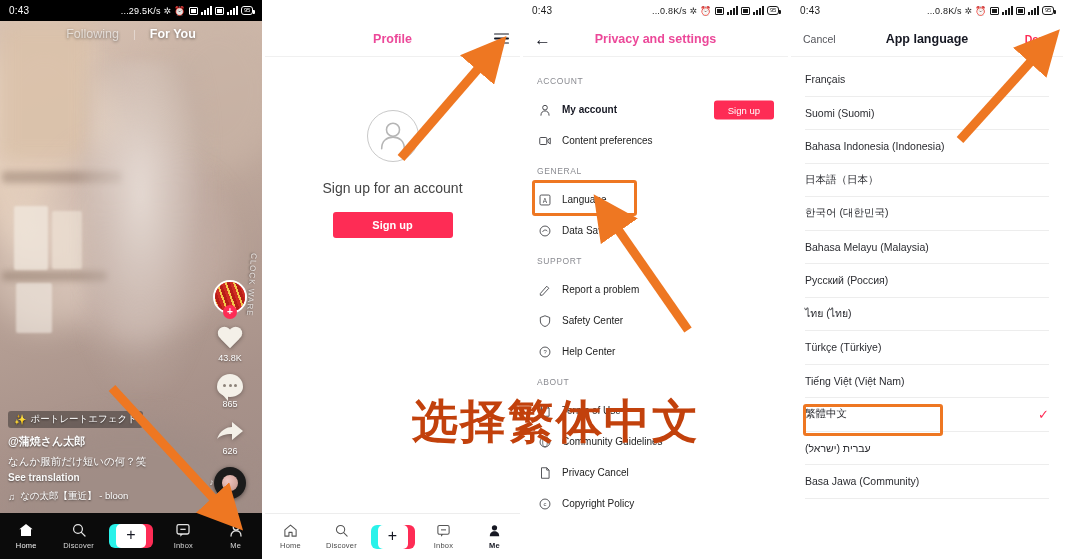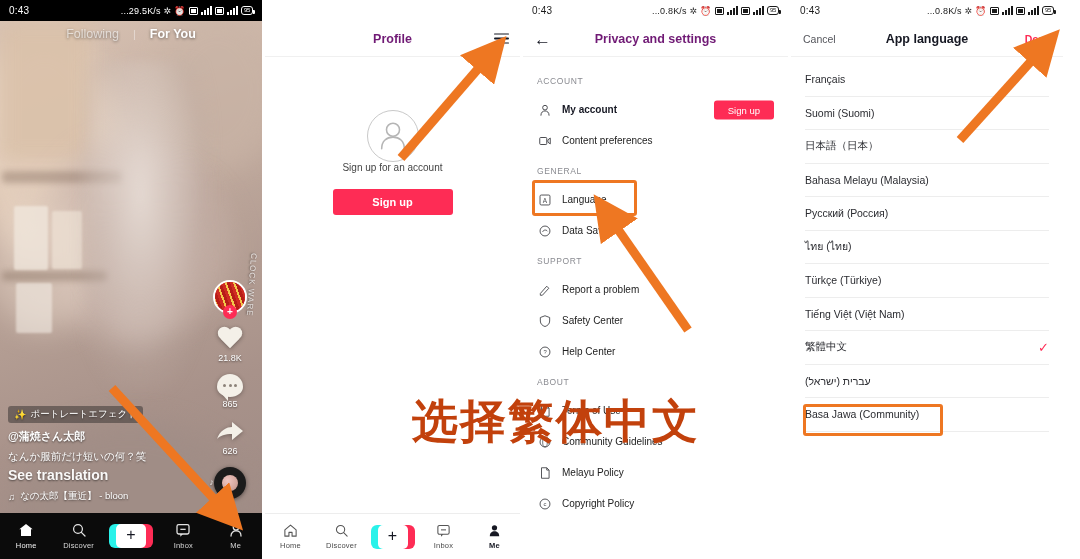--- a/index.html
+++ b/index.html
@@ -99,21 +99,21 @@
      text-shadow:0 1px 2px rgba(0,0,0,.4); }
   .note-fly2 { position:absolute; right:42px; bottom:52px; color:#fff; font-size:7px; opacity:.7; }
 
   .caption { position:absolute; left:8px; bottom:56px; width:178px; z-index:6; color:#fff;
      text-shadow:0 1px 2px rgba(0,0,0,.55); }
   .effect-chip { display:inline-flex; align-items:center; gap:4px; background:rgba(60,55,52,.55);
      border-radius:3px; padding:2px 6px; font-size:9.5px; margin-bottom:6px; }
   .effect-chip .sp { color:#f6d154; font-size:10px; }
   .cap-user { font-size:11px; font-weight:bold; margin-bottom:6px; }
   .cap-text { font-size:10.5px; margin-bottom:3px; }
-  .cap-trans { font-size:14px; font-weight:bold; opacity:.95; margin-bottom:7px; }
+  .cap-trans { font-size:10px; font-weight:bold; opacity:.95; margin-bottom:7px; }
   .cap-music { font-size:9.5px; display:flex; align-items:center; gap:5px; }
 
   .tabbar { position:absolute; left:0; right:0; bottom:0; height:46px; display:flex;
      align-items:center; justify-content:space-around; z-index:8; }
   .tabbar.dark { background:#0b0b0b; }
   .tabbar.light { background:#fff; border-top:1px solid #ededed; }
   .tb { display:flex; flex-direction:column; align-items:center; gap:3px; width:48px; }
   .tb-lbl { font-size:7.5px; letter-spacing:.2px; }
   .tabbar.dark .tb-lbl { color:#f2f2f2; }
   .tabbar.dark .tb.dim .tb-lbl { color:#d8d8d8; }
@@ -124,32 +124,32 @@
   .plusbtn:before,.plusbtn:after { content:""; position:absolute; top:0; width:34px; height:24px; border-radius:6px; }
   .plusbtn:before { left:-3px; background:#29f2ea; }
   .plusbtn:after { right:-3px; background:#fe2c55; }
   .plusbtn span { position:relative; z-index:3; width:30px; height:24px; background:#fff;
      border-radius:5px; color:#161823; font-size:16px; line-height:22px; text-align:center; font-weight:300; }
   .tabbar.dark .plusbtn span { background:#fff; }
 
   
   .navbar { height:36px; display:flex; align-items:center; justify-content:center;
      position:relative; background:#fff; border-bottom:1px solid #f0f0f0; }
-  .navbar .title { font-size:12.5px; font-weight:bold; color:#701a75; }
+  .navbar .title { font-size:12.5px; font-weight:bold; color:#ec4899; }
   .navbar .left { position:absolute; left:11px; top:50%; transform:translateY(-50%); }
   .navbar .right { position:absolute; right:11px; top:50%; transform:translateY(-50%); }
   .hamburger { width:15px; }
   .hamburger i { display:block; height:1.6px; background:#161823; margin:3px 0; border-radius:1px; }
   .backarrow { font-size:17px; color:#161823; line-height:1; }
 
   .profile-body { display:flex; flex-direction:column; align-items:center; padding-top:53px; }
   .pf-avatar { width:52px; height:52px; border-radius:50%; border:1.3px solid #c9c9c9;
      display:flex; align-items:center; justify-content:center; }
   .pf-avatar svg { width:34px; height:34px; }
-  .pf-hint { font-size:10px; color:#444; }
+  .pf-hint { margin-top:18px; font-size:14px; color:#444; }
   .pf-signup { margin-top:16px; width:120px; height:26px; background:#fe2c55; color:#fff;
      border:none; border-radius:3px; font-size:11px; font-weight:bold; cursor:pointer;
      font-family:"Liberation Sans",sans-serif; }
 
   
   .settings { padding-top:9px; position:relative; }
   .sec-head { font-size:8.5px; color:#8a8b91; letter-spacing:.6px; padding:10px 14px 8px; }
   .srow { display:flex; align-items:center; gap:10px; padding:8px 14px; position:relative; }
   .srow .lbl { font-size:10px; color:#222; }
   .srow.bold .lbl { font-weight:bold; color:#161823; }
@@ -236,21 +236,21 @@
 
       <div class="rail">
         <div class="rail-item">
           <div class="avatar-ring">
             <div class="av-in"></div>
             <div class="plus-badge">+</div>
           </div>
         </div>
         <div class="rail-item">
           <div class="heart"></div>
-          <span class="rail-count">21.8K</span>
+          <span class="rail-count">43.8K</span>
         </div>
         <div class="rail-item">
           <div class="bubble">
               <i></i>
               <i></i>
               <i></i>
             </div>
           <span class="rail-count">865</span>
         </div>
         <div class="rail-item">
@@ -503,21 +503,21 @@
           </span>
         <span class="lbl">Community Guidelines</span>
       </div>
       <div class="srow">
         <span class="sico">
             <svg viewBox="0 0 24 24">
               <path d="M6 3 L15 3 L19 7 L19 21 L6 21 Z" fill="none" stroke="currentColor" stroke-width="1.6" stroke-linejoin="round"></path>
               <path d="M15 3 L15 7 L19 7" fill="none" stroke="currentColor" stroke-width="1.6"></path>
             </svg>
           </span>
-        <span class="lbl">Melayu Policy</span>
+        <span class="lbl">Privacy Cancel</span>
       </div>
       <div class="srow">
         <span class="sico">
             <svg viewBox="0 0 24 24">
               <circle cx="12" cy="12" r="8.5" fill="none" stroke="currentColor" stroke-width="1.6"></circle>
               <text x="12" y="16" font-size="10" text-anchor="middle" fill="currentColor" font-family="Liberation Sans, sans-serif">c</text>
             </svg>
           </span>
         <span class="lbl">Copyright Policy</span>
       </div>
@@ -558,21 +558,27 @@
       <span class="done">Done</span>
     </div>
     <div class="lang-list">
       <div class="lang-item">
         <span>Français</span>
         </div>
       <div class="lang-item">
         <span>Suomi (Suomi)</span>
         </div>
       <div class="lang-item">
+        <span>Bahasa Indonesia (Indonesia)</span>
+        </div>
+      <div class="lang-item">
         <span>日本語（日本）</span>
+        </div>
+      <div class="lang-item">
+        <span>한국어 (대한민국)</span>
         </div>
       <div class="lang-item">
         <span>Bahasa Melayu (Malaysia)</span>
         </div>
       <div class="lang-item">
         <span>Русский (Россия)</span>
         </div>
       <div class="lang-item">
         <span>ไทย (ไทย)</span>
         </div>

